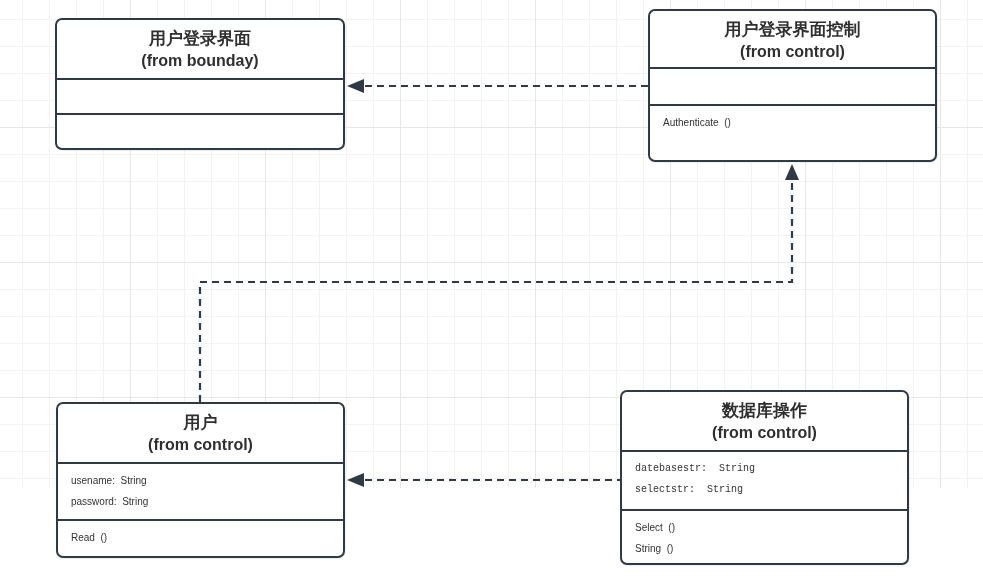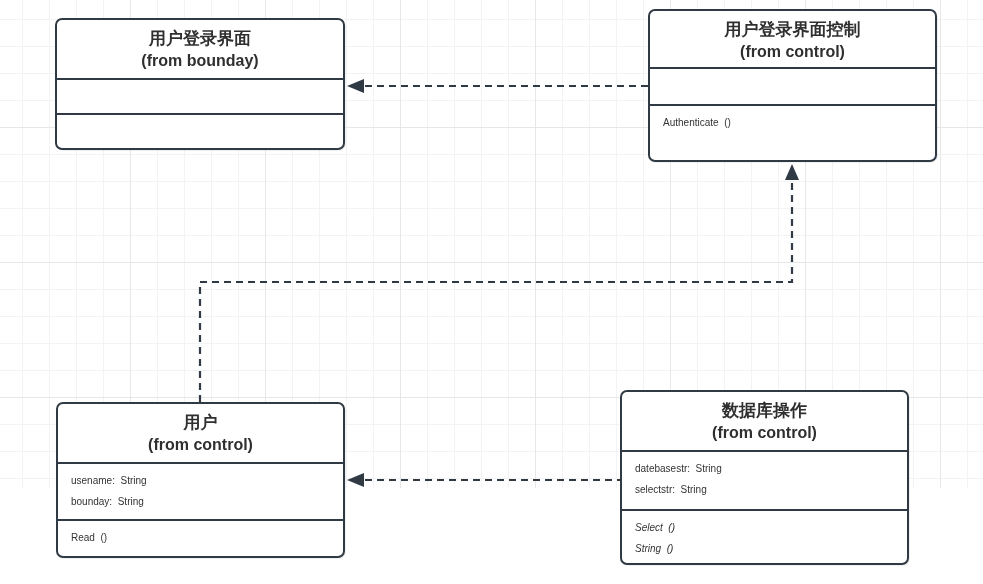--- a/index.html
+++ b/index.html
@@ -80,22 +80,22 @@
   #box-login-ui-control .a { height: 37px; }
   #box-login-ui-control .m { height: 56px; }
 
   #box-user              { left: 56px;  top: 402px; width: 289px; height: 156px; }
   #box-user .cmp-title   { height: 58px; }
   #box-user .a           { height: 57px; }
   #box-user .m           { height: 37px; }
 
   #box-database-ops      { left: 620px; top: 390px; width: 289px; height: 175px; }
   #box-database-ops .cmp-title { height: 58px; }
-  #box-database-ops .a   { height: 59px; }
-  #box-database-ops .m   { height: 54px; font-style: italic; }
+  #box-database-ops .a   { height: 59px; font-family: Liberation Mono, monospace; }
+  #box-database-ops .m   { height: 54px; }
 </style>
 </head>
 <body>
 
 <div class="canvas">
 
   <svg class="connector-layer" viewBox="0 0 983 584" xmlns="http://www.w3.org/2000/svg">
 
     <g>
       <line class="connector" x1="648" y1="86" x2="364" y2="86"></line>
@@ -133,21 +133,21 @@
     </div>
   </div>
 
   <div class="class-box" id="box-user">
     <div class="cmp cmp-title">
       <div class="title-line">用户</div>
       <div class="stereo-line">(from control)</div>
     </div>
     <div class="cmp cmp-body a">
       <div class="line">usename:  String</div>
-      <div class="line">bounday:  String</div>
+      <div class="line">password:  String</div>
     </div>
     <div class="cmp cmp-body m">
       <div class="line">Read  ()</div>
     </div>
   </div>
 
   <div class="class-box" id="box-database-ops">
     <div class="cmp cmp-title">
       <div class="title-line">数据库操作</div>
       <div class="stereo-line">(from control)</div>

